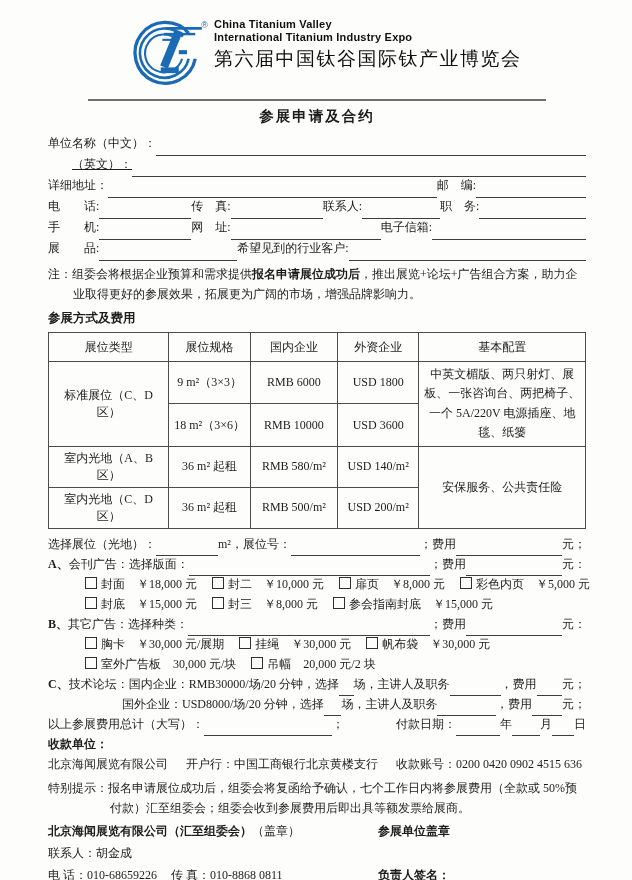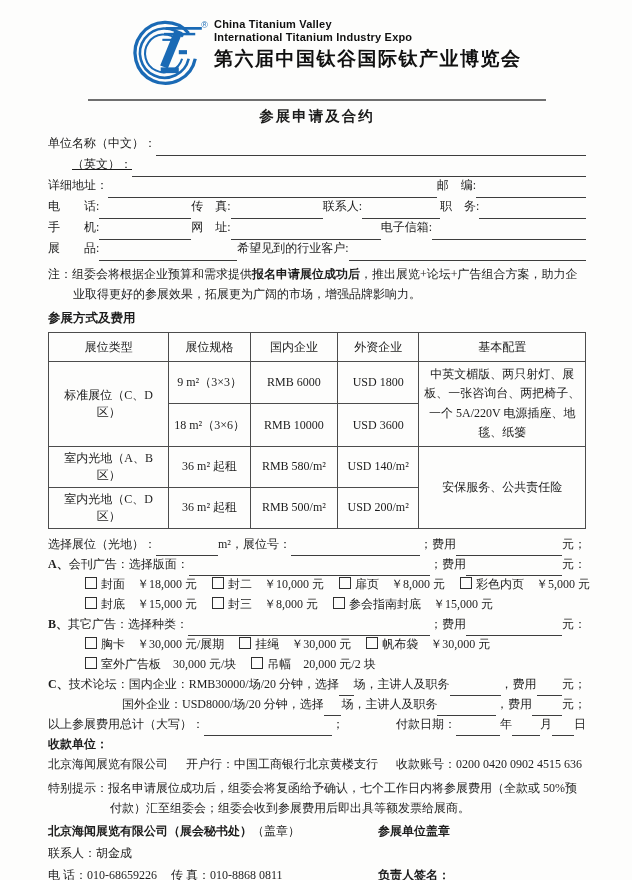--- a/index.html
+++ b/index.html
@@ -9,21 +9,21 @@
     color:#1c1c1c;font-size:12px;
   }
   .page{padding:16px 46px 0 48px;}
 
   
   .hdr{display:flex;align-items:flex-start;margin-left:74px;gap:8px;}
   .logo-wrap{position:relative;width:84px;height:74px;flex:0 0 auto;}
   .reg{position:absolute;top:4px;right:-2px;font-size:9px;color:#1a6ab5;font-family:"Liberation Sans",sans-serif;}
   .hdr-titles{padding-top:2px;}
   .hdr-titles .en{font-family:"Liberation Sans","DejaVu Sans",sans-serif;font-weight:bold;font-size:11px;line-height:1.22;color:#101010;letter-spacing:.2px;white-space:nowrap;}
-  .hdr-titles .cn{font-family:"Liberation Sans","DejaVu Sans",sans-serif;font-weight:bold;font-size:19px;line-height:1.2;margin-top:3px;color:#101010;letter-spacing:1.5px;white-space:nowrap;}
+  .hdr-titles .cn{font-family:"Liberation Sans","DejaVu Sans",sans-serif;font-weight:normal;font-size:19px;line-height:1.2;margin-top:3px;color:#101010;letter-spacing:1.5px;white-space:nowrap;}
   .rule{border-top:2px solid #6f6f6f;margin:9px 40px 6px 40px;}
   .doc-title{font-family:"Liberation Sans","DejaVu Sans",sans-serif;font-weight:bold;font-size:14.5px;text-align:center;letter-spacing:2px;margin:4px 0 9px;}
 
   
   .frow{display:flex;align-items:baseline;height:21px;white-space:nowrap;}
   .mid .frow{height:20px;}
   .u{border-bottom:1px solid #3d3d3d;height:13px;align-self:flex-end;flex:0 1 auto;min-width:8px;}
   .grow{flex:1 1 auto;}
   .lbl{flex:0 0 auto;}
   .ind{margin-left:24px;text-decoration:underline;}
@@ -267,21 +267,21 @@
         <span class="gap"></span>
       <span>开户行：中国工商银行北京黄楼支行</span>
         <span class="gap"></span>
       <span>收款账号：0200 0420 0902 4515 636</span>
     </div>
     <div class="special"><span>特别提示：</span><span>报名申请展位成功后，组委会将复函给予确认，七个工作日内将参展费用（全款或 50%预付款）汇至组委会；组委会收到参展费用后即出具等额发票给展商。</span></div>
   </div>
 
   <div class="footer">
     <div class="cell">
-      <b>北京海闻展览有限公司（展会秘书处）</b>
+      <b>北京海闻展览有限公司（汇至组委会）</b>
       <span>（盖章）</span>
     </div>
     <div class="cell">
       <b>参展单位盖章</b>
     </div>
 
     <div class="cell">
       <span>联系人：</span>
       <span>胡金成</span>
     </div>

